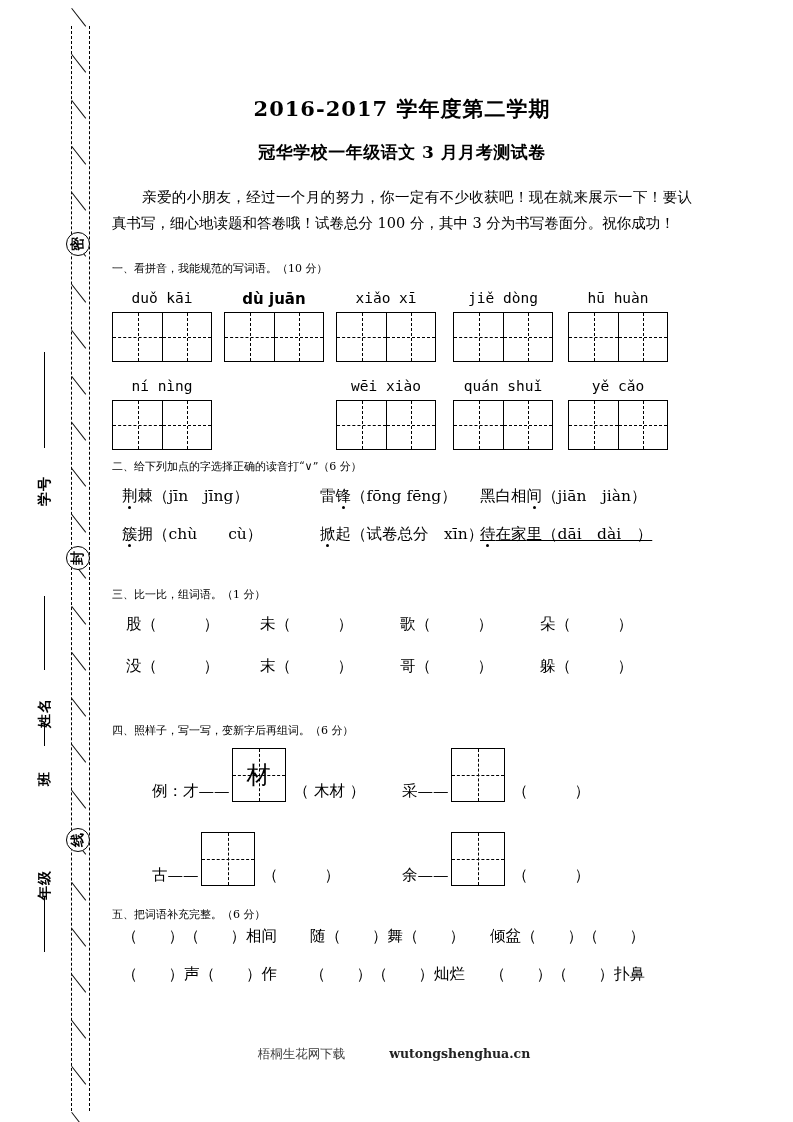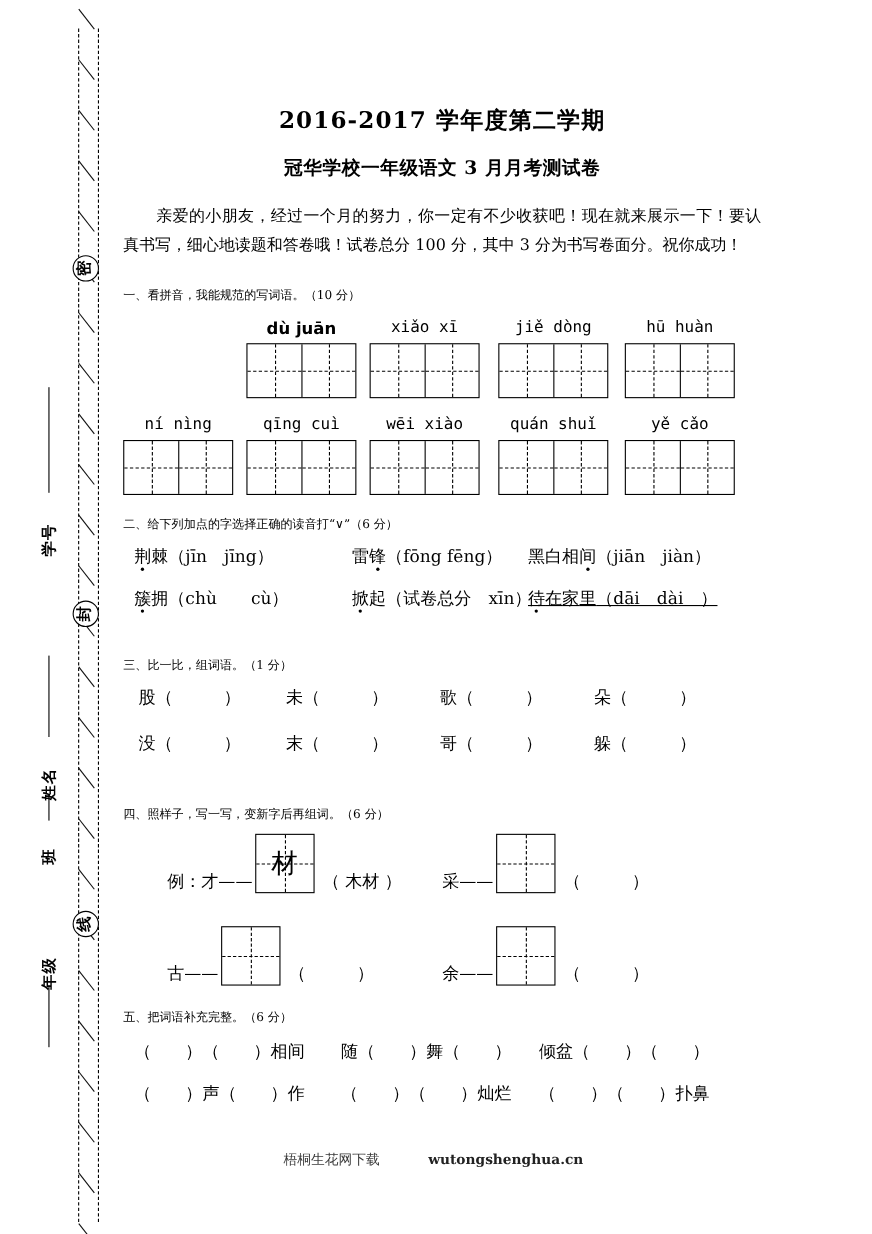--- a/index.html
+++ b/index.html
@@ -146,20 +146,27 @@
 
 <div id="sheet">
   <div class="inner">
 
     <div class="title1">2016-2017 学年度第二学期</div>
     <div class="title2">冠华学校一年级语文 3 月月考测试卷</div>
     <div class="intro">亲爱的小朋友，经过一个月的努力，你一定有不少收获吧！现在就来展示一下！要认真书写，细心地读题和答卷哦！试卷总分 100 分，其中 3 分为书写卷面分。祝你成功！</div>
 
     <div class="q-head">一、看拼音，我能规范的写词语。（10 分）</div>
     <div class="pin-row" id="s1r0">
+        <div class="pin-item" style="left: 0px;">
+          <div class="pin-txt">duǒ kāi</div>
+          <div class="tzg">
+            <div class="cell"></div>
+            <div class="cell"></div>
+          </div>
+        </div>
         <div class="pin-item" style="left: 112px;">
           <div class="pin-txt bold">dù juān</div>
           <div class="tzg">
             <div class="cell"></div>
             <div class="cell"></div>
           </div>
         </div>
         <div class="pin-item" style="left: 224px;">
           <div class="pin-txt">xiǎo xī</div>
           <div class="tzg">
@@ -183,27 +190,20 @@
         </div>
       </div>
     <div class="pin-row" id="s1r1">
         <div class="pin-item" style="left: 0px;">
           <div class="pin-txt">ní  nìng</div>
           <div class="tzg">
             <div class="cell"></div>
             <div class="cell"></div>
           </div>
         </div>
-        <div class="pin-item" style="left: 112px;">
-          <div class="pin-txt">qīng cuì</div>
-          <div class="tzg">
-            <div class="cell"></div>
-            <div class="cell"></div>
-          </div>
-        </div>
         <div class="pin-item" style="left: 224px;">
           <div class="pin-txt">wēi xiào</div>
           <div class="tzg">
             <div class="cell"></div>
             <div class="cell"></div>
           </div>
         </div>
         <div class="pin-item" style="left: 341px;">
           <div class="pin-txt">quán shuǐ</div>
           <div class="tzg">
@@ -213,21 +213,21 @@
         </div>
         <div class="pin-item" style="left: 456px;">
           <div class="pin-txt">yě  cǎo</div>
           <div class="tzg">
             <div class="cell"></div>
             <div class="cell"></div>
           </div>
         </div>
       </div>
 
-    <div class="q-head" style="margin-top:10px">二、给下列加点的字选择正确的读音打“∨”（6 分）</div>
+    <div class="q-head" style="margin-top:0">二、给下列加点的字选择正确的读音打“∨”（6 分）</div>
     <div class="s2-row" id="s2r0" style="margin-top:8px">
         <div class="s2-item" style="left: 10px;"><span class="dotch">荆</span><span>棘</span><span>（jīn jīng）</span></div>
         <div class="s2-item" style="left: 208px;"><span>雷</span><span class="dotch">锋</span><span>（fōng fēng）</span></div>
         <div class="s2-item" style="left: 368px;"><span>黑</span><span>白</span><span>相</span><span class="dotch">间</span><span>（jiān jiàn）</span></div>
       </div>
     <div class="s2-row" id="s2r1">
         <div class="s2-item" style="left: 10px;"><span class="dotch">簇</span><span>拥</span><span>（chù  cù）</span></div>
         <div class="s2-item" style="left: 208px;"><span class="dotch">掀</span><span>起</span><span>（试卷总分 xīn）</span></div>
         <div class="s2-item" style="left: 368px; text-decoration: underline;"><span class="dotch">待</span><span>在</span><span>家</span><span>里</span><span>（dāi dài ）</span></div>
       </div>
@@ -276,21 +276,21 @@
         <div class="s4-item" style="left: 290px;">
           <span class="lead">余——</span>
           <div class="tzg solo">
             <div class="cell"></div>
           </div>
           <span class="tail">（   ）</span>
         </div>
       </div>
 
     <div class="q-head" style="margin-top:10px">五、把词语补充完整。（6 分）</div>
-    <div class="s5-row" id="s5r0" style="margin-top:10px">
+    <div class="s5-row" id="s5r0" style="">
         <div class="s5-item" style="left: 10px;">（  ）（  ）相间</div>
         <div class="s5-item" style="left: 198px;">随（  ）舞（  ）</div>
         <div class="s5-item" style="left: 378px;">倾盆（  ）（  ）</div>
       </div>
     <div class="s5-row" id="s5r1">
         <div class="s5-item" style="left: 10px;">（  ）声（  ）作</div>
         <div class="s5-item" style="left: 198px;">（  ）（  ）灿烂</div>
         <div class="s5-item" style="left: 378px;">（  ）（  ）扑鼻</div>
       </div>
 

